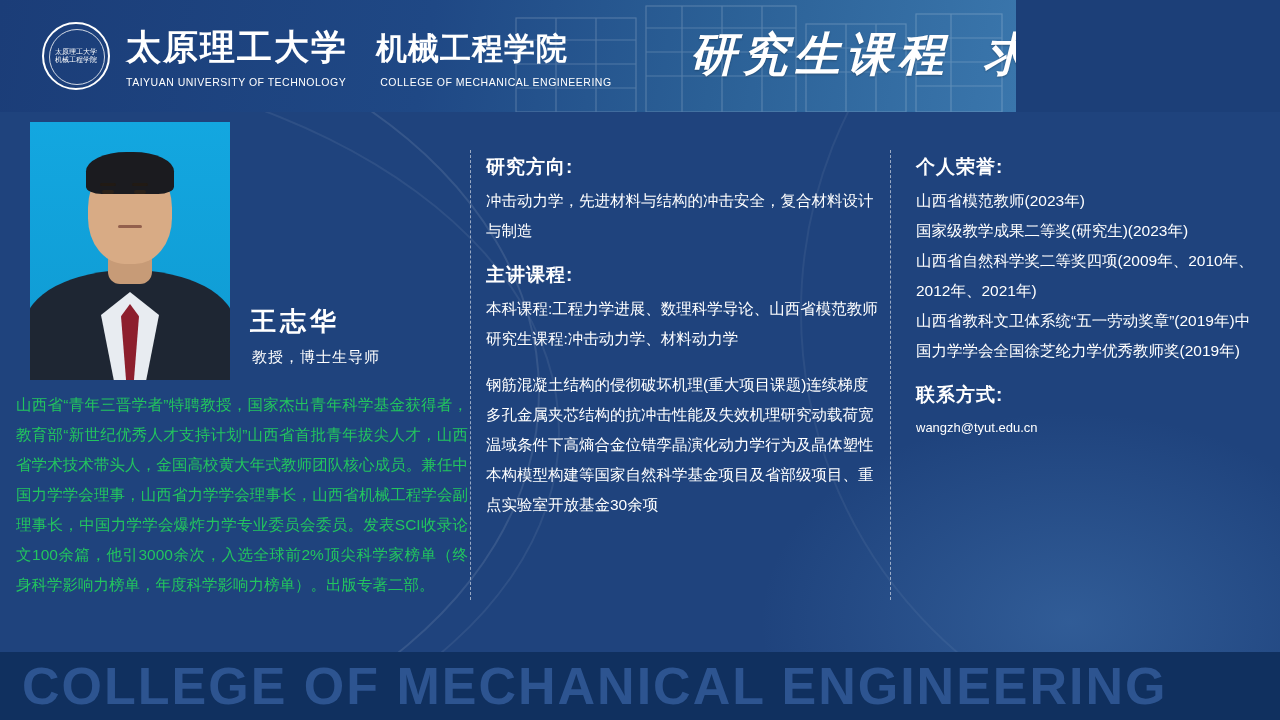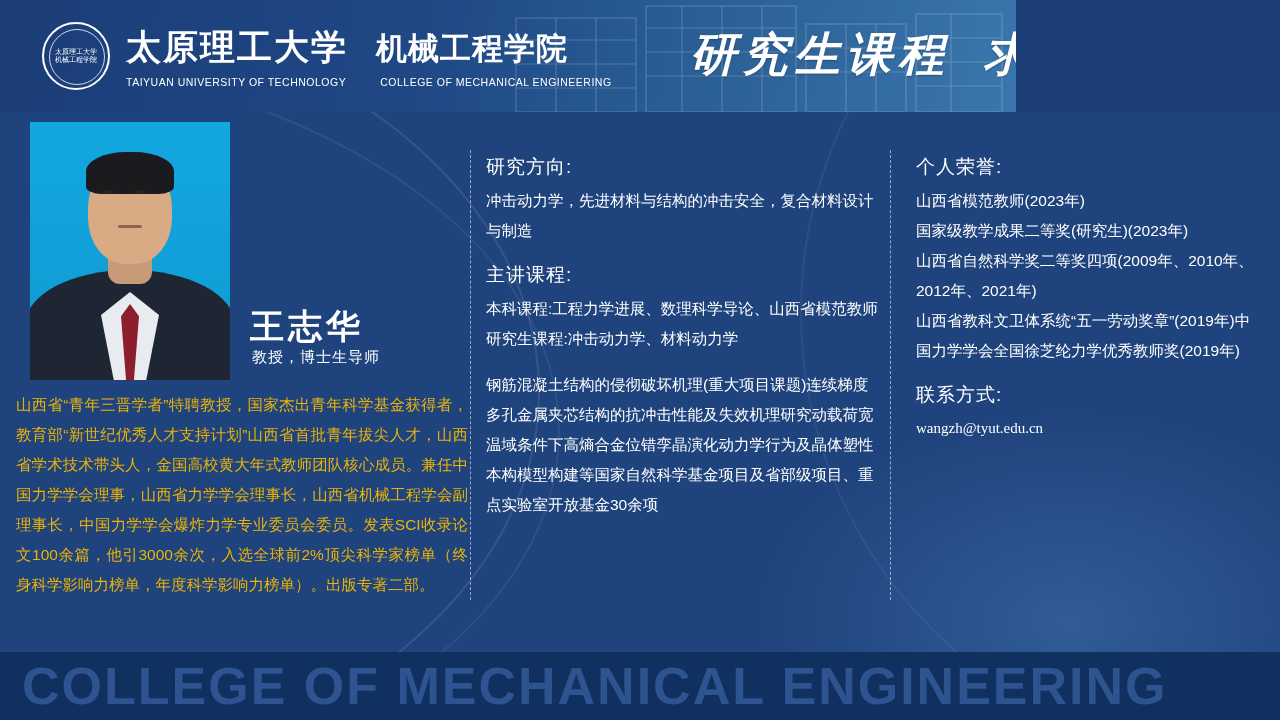--- a/index.html
+++ b/index.html
@@ -141,57 +141,57 @@
   }
   .p-brow.l { left: 70px; bottom: 194px; }
   .p-brow.r { left: 102px; bottom: 194px; }
   .p-mouth {
     position: absolute; left: 50%; bottom: 152px; transform: translateX(-50%);
     width: 24px; height: 3px; background: #93604d; border-radius: 2px;
   }
 
   .name {
     position: absolute; left: 250px; top: 192px;
-    color: #ffffff; font-size: 34px; font-weight: bold; letter-spacing: 4px;
+    color: #ffffff; font-size: 26px; font-weight: bold; letter-spacing: 4px;
   }
   .title-line {
     position: absolute; left: 252px; top: 236px;
     color: #ffffff; font-size: 15px; letter-spacing: 1px;
   }
   .bio {
     position: absolute; left: 16px; top: 278px;
     width: 452px;
-    color: #eab308; font-size: 15.5px; line-height: 30px;
+    color: #22c55e; font-size: 15.5px; line-height: 30px;
     text-align: justify;
   }
 
   .divider {
     position: absolute; top: 38px; width: 0; height: 450px;
     border-left: 1px dashed rgba(255,255,255,0.55);
   }
   .divider.d1 { left: 470px; }
   .divider.d2 { left: 890px; }
 
   .col-mid {
     position: absolute; left: 486px; top: 42px; width: 392px;
     color: #ffffff;
   }
   .col-right {
     position: absolute; left: 916px; top: 42px; width: 340px;
     color: #ffffff;
   }
   .sec-head {
-    font-size: 19px; font-weight: normal; letter-spacing: 1px;
+    font-size: 19px; font-weight: bold; letter-spacing: 1px;
     margin-bottom: 6px;
   }
   .sec-body {
     font-size: 15.5px; line-height: 30px;
   }
   .sec-block { margin-bottom: 16px; }
-  .contact-mail { font-size: 15px; line-height: 28px; font-family: Liberation Serif, serif; }
+  .contact-mail { font-size: 13px; line-height: 28px; }
 
   
   .footer {
     position: absolute; left: 0; top: 652px;
     width: 1280px; height: 68px;
     background: #10305f;
     overflow: hidden;
   }
   .footer-text {
     position: absolute; left: 22px; top: 4px;

